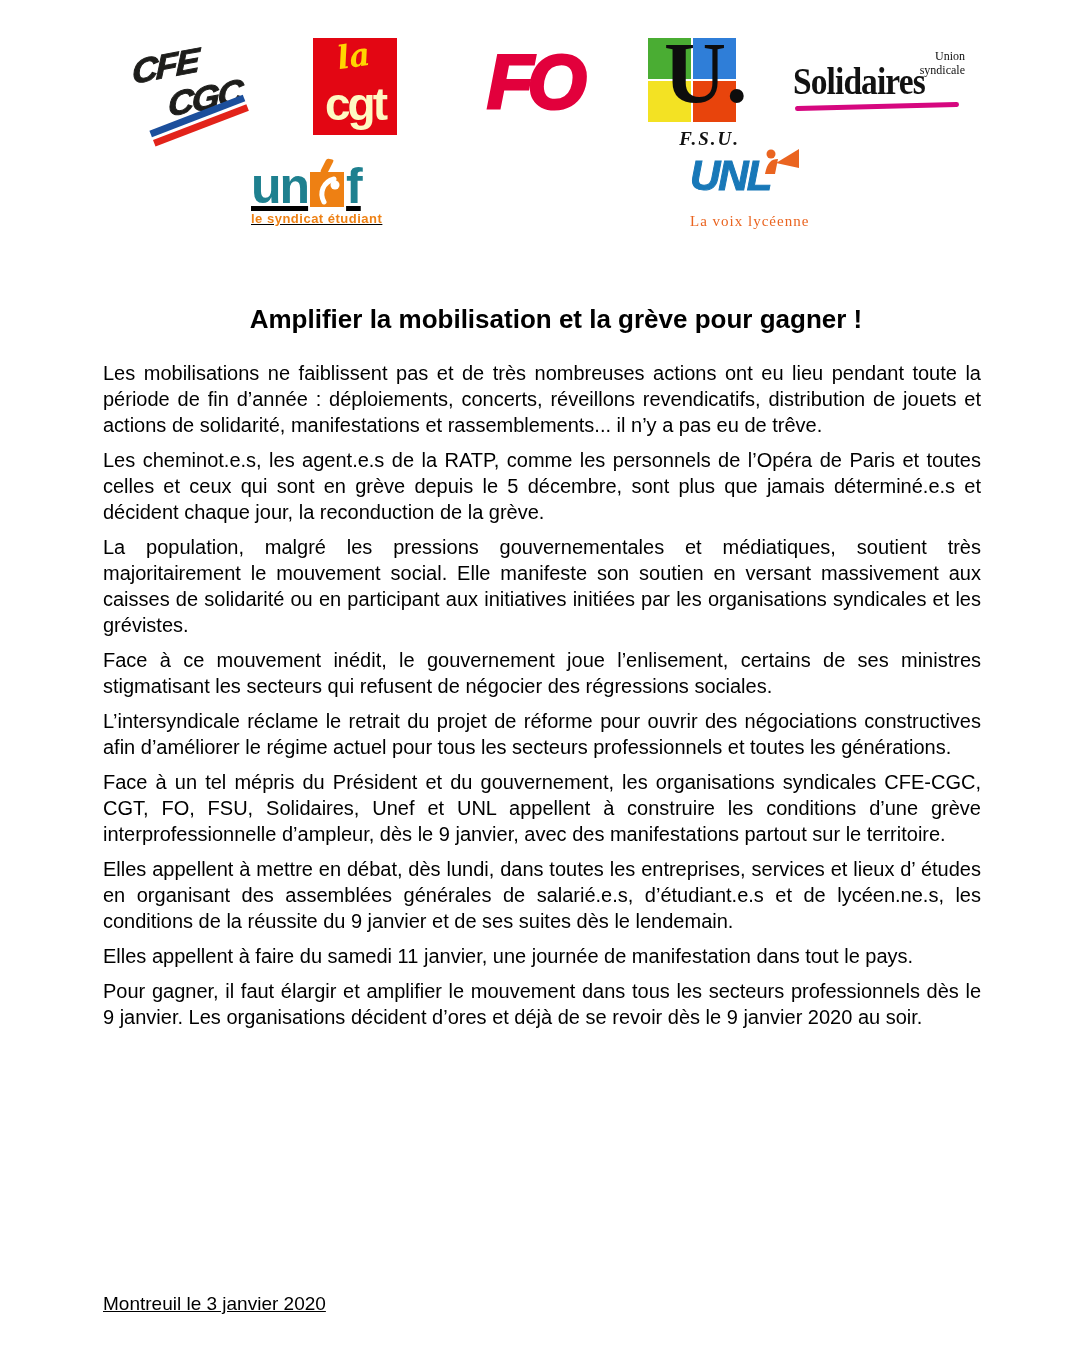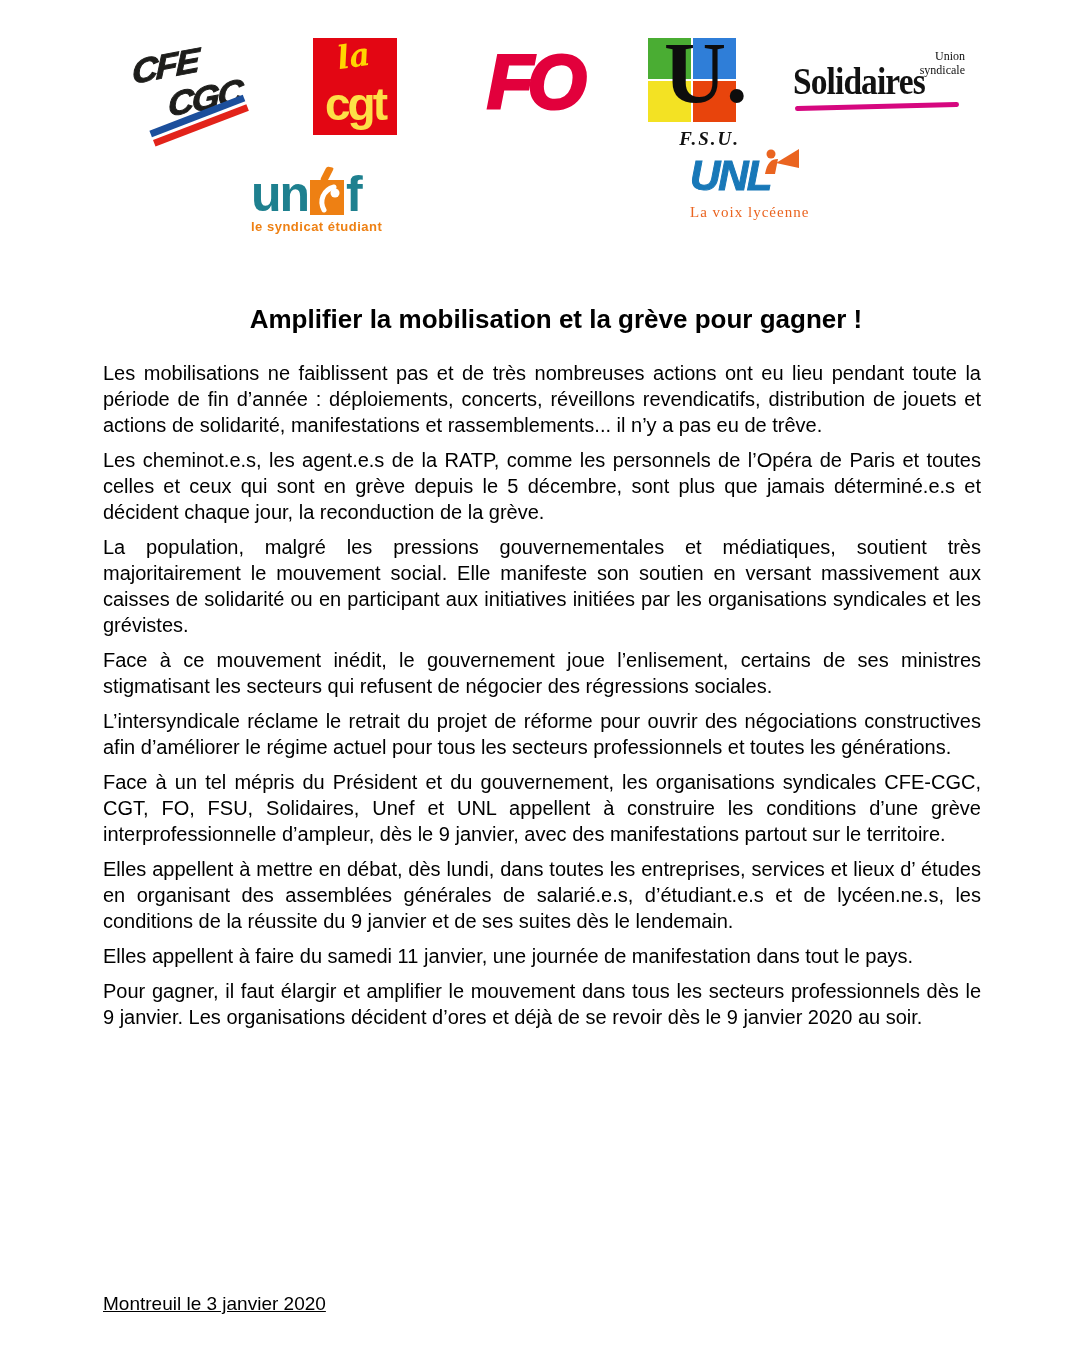--- a/index.html
+++ b/index.html
@@ -26,21 +26,21 @@
   .stripe-red  { background:var(--cfe-red,#e2231a); }
 
   
   .cgt { left:313px; top:38px; width:84px; height:97px; background:var(--cgt-red,#e30613); }
   .cgt-la {
     position:absolute; top:2px; left:24px; color:var(--cgt-yellow,#ffd500);
     font-family:"DejaVu Serif", serif; font-style:italic; font-weight:bold;
     font-size:32px; line-height:1; transform:rotate(-8deg);
   }
   .cgt-name {
-    position:absolute; bottom:8px; left:0; right:0; text-align:center; color:#fde047;
+    position:absolute; bottom:8px; left:0; right:0; text-align:center; color:#fef9c3;
     font-weight:bold; font-size:46px; line-height:1; letter-spacing:-3px;
   }
 
   
   .fo {
     left:487px; top:44px; font-weight:bold; font-style:italic;
     font-size:76px; line-height:1; letter-spacing:-6px;
     color:var(--fo-red,#e2003c); -webkit-text-stroke:3px var(--fo-red,#e2003c);
   }
 
@@ -71,21 +71,21 @@
     position:absolute; left:0; top:12px; font-family:"Liberation Serif", serif;
     font-weight:bold; font-size:38px; line-height:1; letter-spacing:-1px; color:#121212;
     transform:scaleX(0.88); transform-origin:left center; white-space:nowrap;
   }
   .sol-underline {
     position:absolute; left:2px; top:54px; width:164px; height:5px; border-radius:3px;
     background:var(--solidaires-magenta,#d6077f); transform:rotate(-1.5deg);
   }
 
   
-  .unef { left:251px; top:168px; width:135px; }
+  .unef { left:251px; top:160px; width:135px;text-decoration:underline; }
   .unef-word {
     display:flex; align-items:flex-end; height:48px;
     font-weight:bold; font-size:50px; line-height:44px; letter-spacing:-2px;
     color:var(--unef-teal,#1e808f);
   }
   .unef-box { position:relative; width:34px; height:35px; margin:0 2px 1px 2px; background:var(--unef-orange,#ee8013); }
   .unef-box svg { display:block; width:34px; height:35px; }
   .unef-apos {
     position:absolute; top:-13px; left:13px; width:8px; height:14px; border-radius:2px;
     background:var(--unef-orange,#ee8013); transform:skewX(-18deg) rotate(10deg);
@@ -93,21 +93,21 @@
   .unef-caption { margin-top:3px; font-weight:bold; font-size:13px; letter-spacing:0.5px; color:var(--unef-orange,#ee8013); }
 
   
   .unl { left:690px; top:156px; width:125px; }
   .unl-word {
     position:relative; display:inline-block; font-weight:bold; font-style:italic;
     font-size:42px; line-height:40px; letter-spacing:-2px; color:var(--unl-blue,#1878b8);
     -webkit-text-stroke:1px var(--unl-blue,#1878b8);
   }
   .unl-fig { position:absolute; right:-30px; top:-10px; width:38px; height:32px; }
-  .unl-caption { margin-top:8px; font-family:"Liberation Serif", serif; font-size:15px; letter-spacing:1px; color:var(--unl-orange,#ea6420); }
+  .unl-caption { margin-top:17px; font-family:"Liberation Serif", serif; font-size:15px; letter-spacing:1px; color:var(--unl-orange,#ea6420); }
 
   
   .title {
     position:absolute; left:0; top:288px; width:100%; margin:16px; text-align:center;
     font-size:26px; font-weight:bold; color:#000;
   }
   .content {
     position:absolute; left:103px; top:360px; width:878px;
     font-size:20px; line-height:26px; text-align:justify; color:#000;
   }

